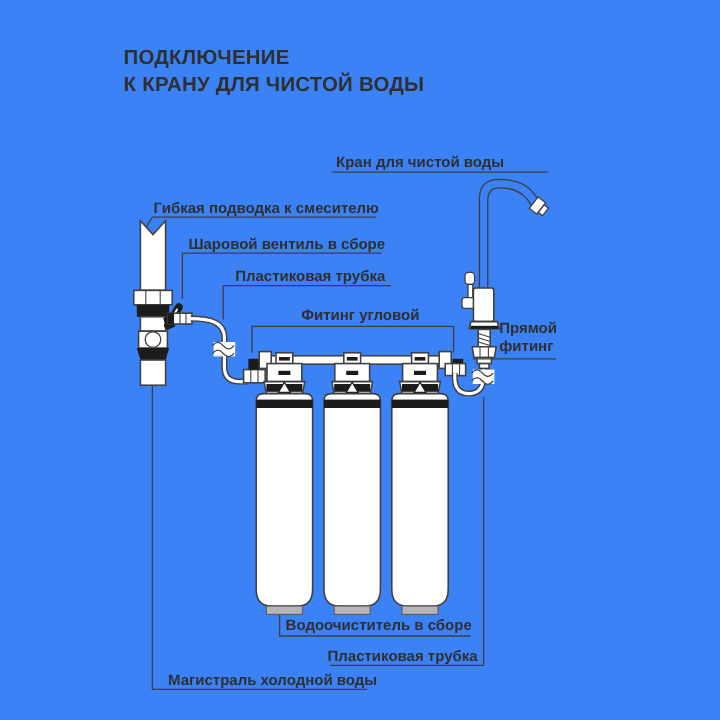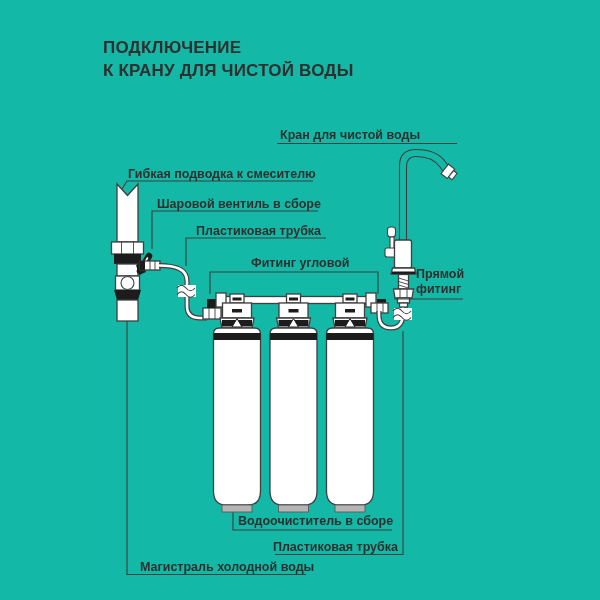--- a/index.html
+++ b/index.html
@@ -1,16 +1,16 @@
 <!DOCTYPE html>
 <html><head>
 <meta charset="utf-8">
 <style>
   html,body{margin:0;padding:0;background:#ffffff;width:600px;height:600px;overflow:hidden;}
-  .page{position:relative;width:600px;height:600px;background:#14b8a6;}
+  .page{position:relative;width:600px;height:600px;background:#3b82f6;}
   svg{display:block;}
   text{font-family:"Liberation Sans","DejaVu Sans",sans-serif;fill:#2f2f2f;}
   .ttl{font-size:17px;font-weight:bold;letter-spacing:.2px;}
   .lbl{font-size:12.5px;font-weight:bold;}
   .lbl-end{text-anchor:end;}
   .wh{fill:#ffffff;stroke:#3f3f3f;stroke-width:1.3;}
   .wt{fill:#ffffff;stroke:#3f3f3f;stroke-width:1.1;}
   .dk{fill:#1c1c1c;stroke:none;}
   .gy{fill:#b5b5b5;stroke:#5a5a5a;stroke-width:.9;}
   .ln{fill:none;stroke:#3f3f3f;stroke-width:1.1;}

